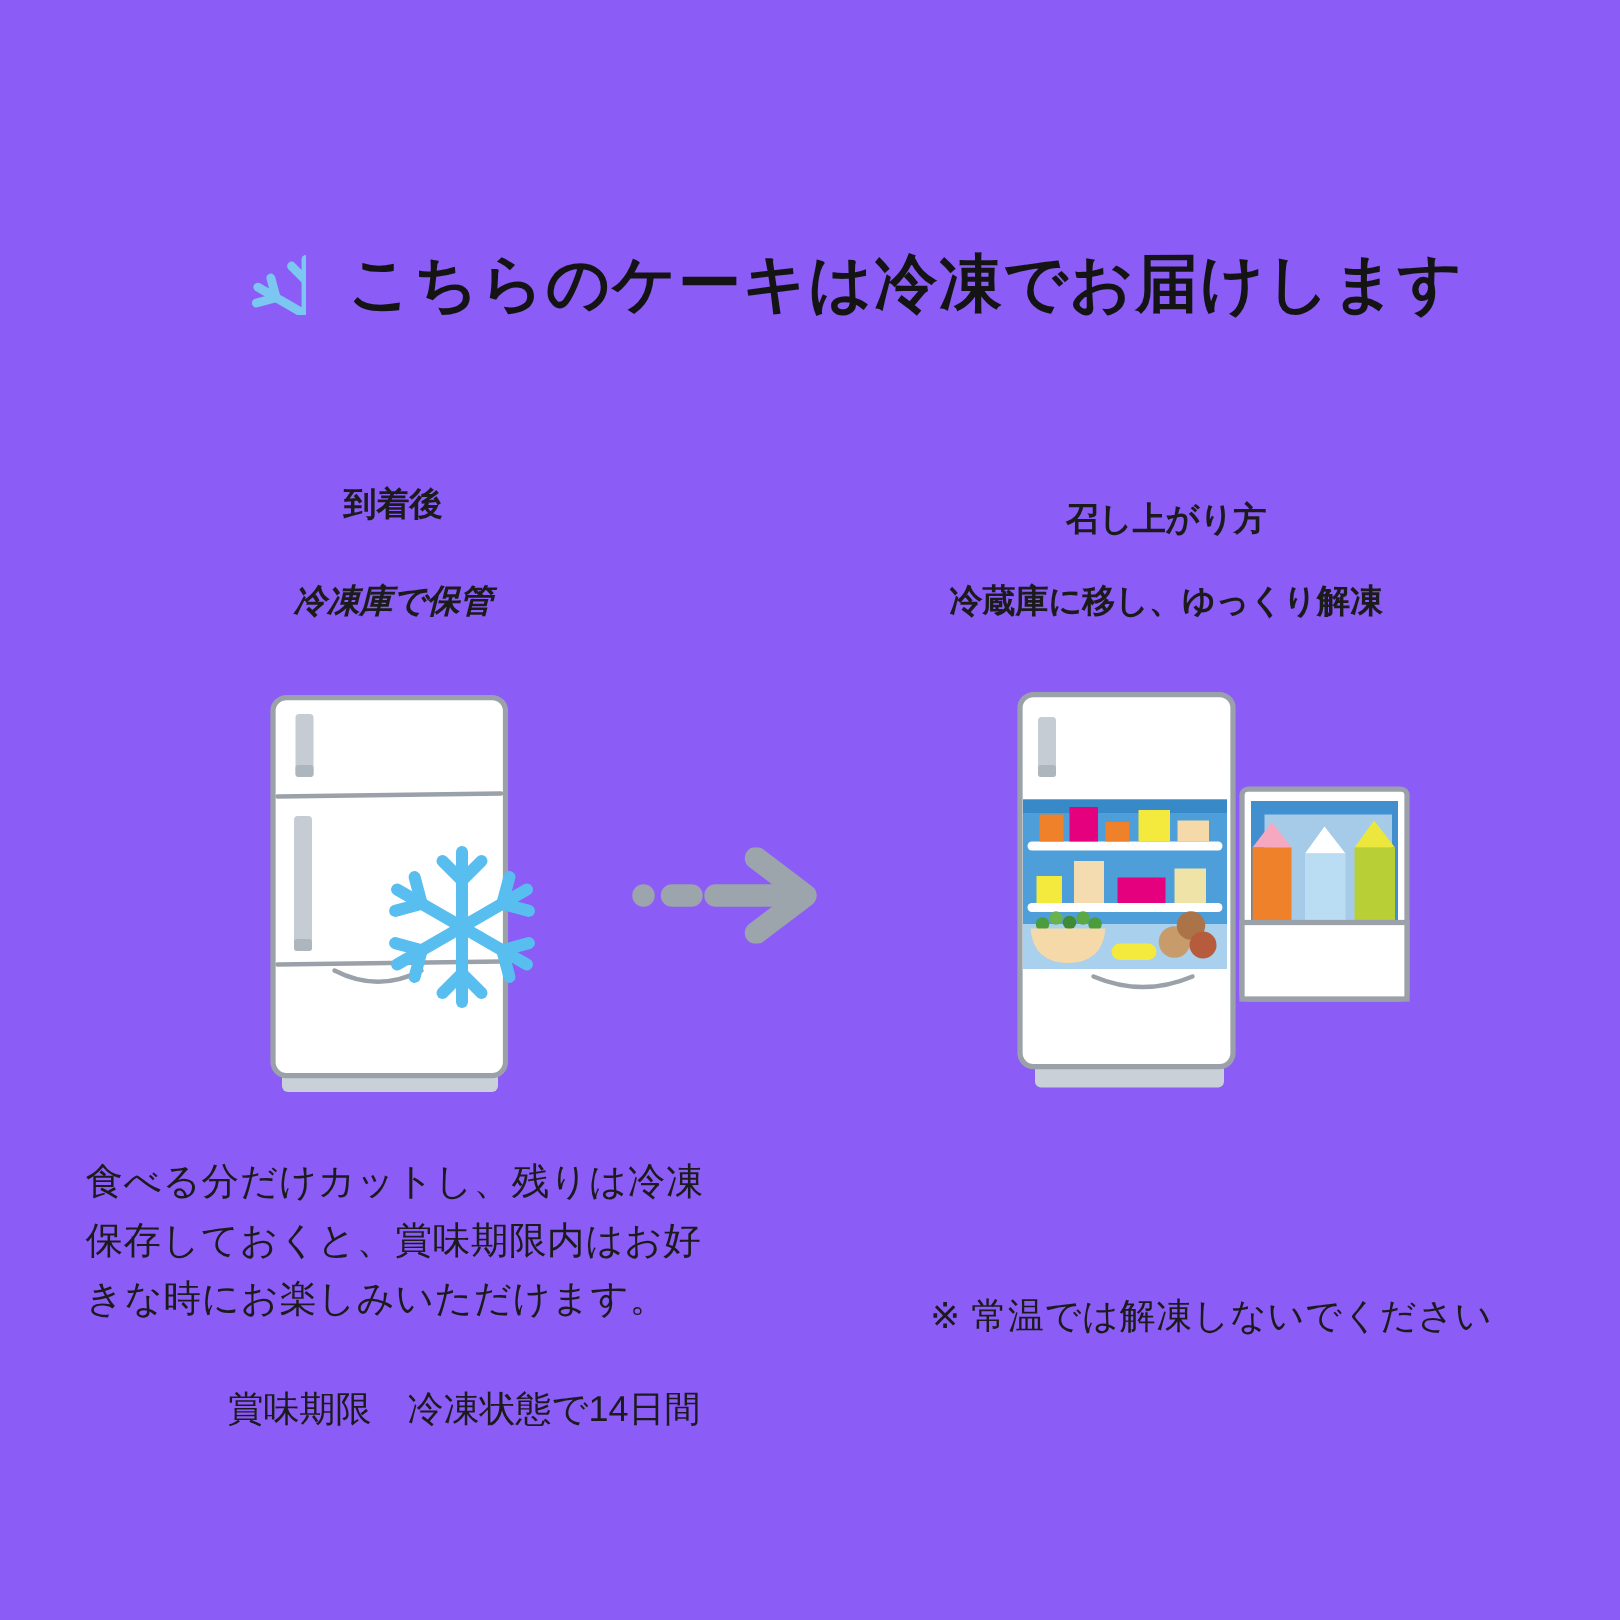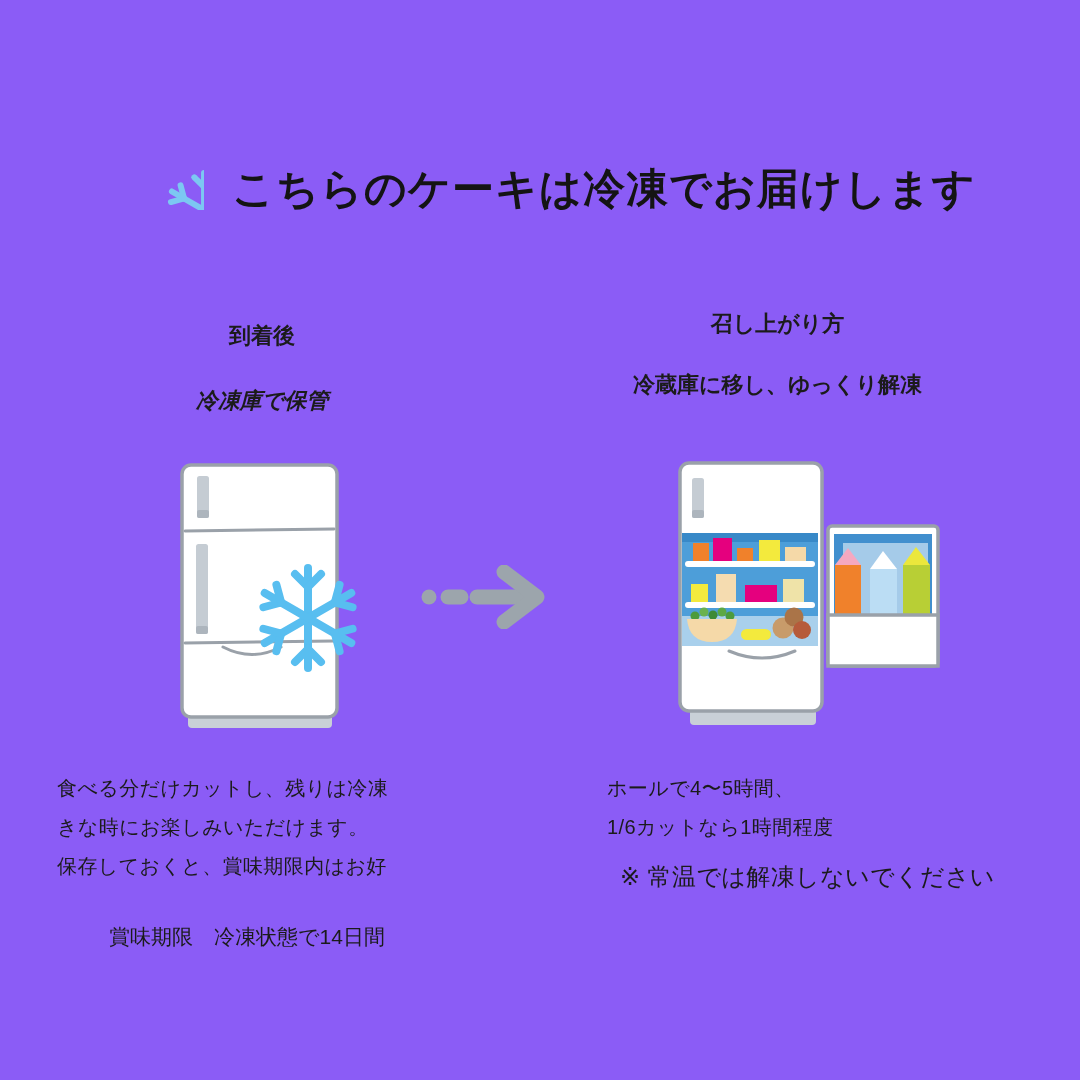--- a/index.html
+++ b/index.html
@@ -8,32 +8,32 @@
     font-family:"Liberation Sans","DejaVu Sans",sans-serif;color:#1b1b1b;
   }
   .abs{position:absolute;}
   
   .hero-flake{left:112px;top:118px;width:92px;height:92px;color:#7cc7f2;}
   .page-title{left:232px;top:133px;font-size:42px;font-weight:900;letter-spacing:1px;white-space:nowrap;color:#141414;}
   
   .col-head{font-size:22px;font-weight:700;text-align:center;white-space:nowrap;}
   .head-left{left:42px;top:303px;width:440px;}
   .sub-left{left:42px;top:364px;width:440px;font-style:italic;}
-  .head-right{left:545px;top:291px;width:465px;}
-  .sub-right{left:545px;top:348px;width:465px;}
+  .head-right{left:545px;top:313px;width:465px;}
+  .sub-right{left:545px;top:364px;width:465px;}
   
   .fridge-left-svg{left:160px;top:450px;}
   .arrow-svg{left:415px;top:565px;}
   .fridge-right-svg{left:655px;top:443px;}
   
-  .paragraph{font-size:20px;line-height:39px;letter-spacing:.4px;white-space:nowrap;}
+  .paragraph{font-size:25px;line-height:39px;letter-spacing:.4px;white-space:nowrap;}
   .para-left{left:57px;top:769px;}
   .para-right{left:607px;top:769px;}
   .caution{left:620px;top:861px;font-size:24px;letter-spacing:.4px;white-space:nowrap;}
-  .fn-left{left:27px;top:923px;width:440px;text-align:center;font-size:21px;white-space:nowrap;}
+  .fn-left{left:27px;top:923px;width:440px;text-align:right;font-size:24px;white-space:nowrap;}
   .fn-right{left:549px;top:924px;font-size:28px;letter-spacing:.2px;white-space:nowrap;}
   
   .f-body{fill:#ffffff;stroke:#9aa1a9;stroke-width:3.5;}
   .f-base{fill:#c9d0d7;}
   .f-line{stroke:#9aa1a9;stroke-width:3;fill:none;stroke-linecap:round;}
   .f-handle{fill:#c5ccd3;}
   .f-handle-dark{fill:#adb5bd;}
 </style>
 </head>
 <body>
@@ -166,26 +166,22 @@
         <rect x="215" y="126" width="27" height="47" fill="#BBDDF4"></rect>
         <polygon points="248,122 261,104 275,122" fill="#EBE73C"></polygon>
         <rect x="248" y="122" width="27" height="51" fill="#B8CF35"></rect>
       </g>
       <rect class="f-body" x="173" y="172" width="110" height="51"></rect>
     </g>
   </svg>
 
   <div class="abs paragraph para-left">
     <div>食べる分だけカットし、残りは冷凍</div>
+    <div>保存しておくと、賞味期限内はお好</div>
     <div>きな時にお楽しみいただけます。</div>
-    <div>保存しておくと、賞味期限内はお好</div>
   </div>
 
-  <div class="abs paragraph para-right">
-    <div>ホールで4〜5時間、</div>
-    <div>1/6カットなら1時間程度</div>
-  </div>
 
   <div class="abs caution">※ 常温では解凍しないでください</div>
 
   <div class="abs fn-left">賞味期限　冷凍状態で14日間</div>
 
 </div>
 
 </body></html>

